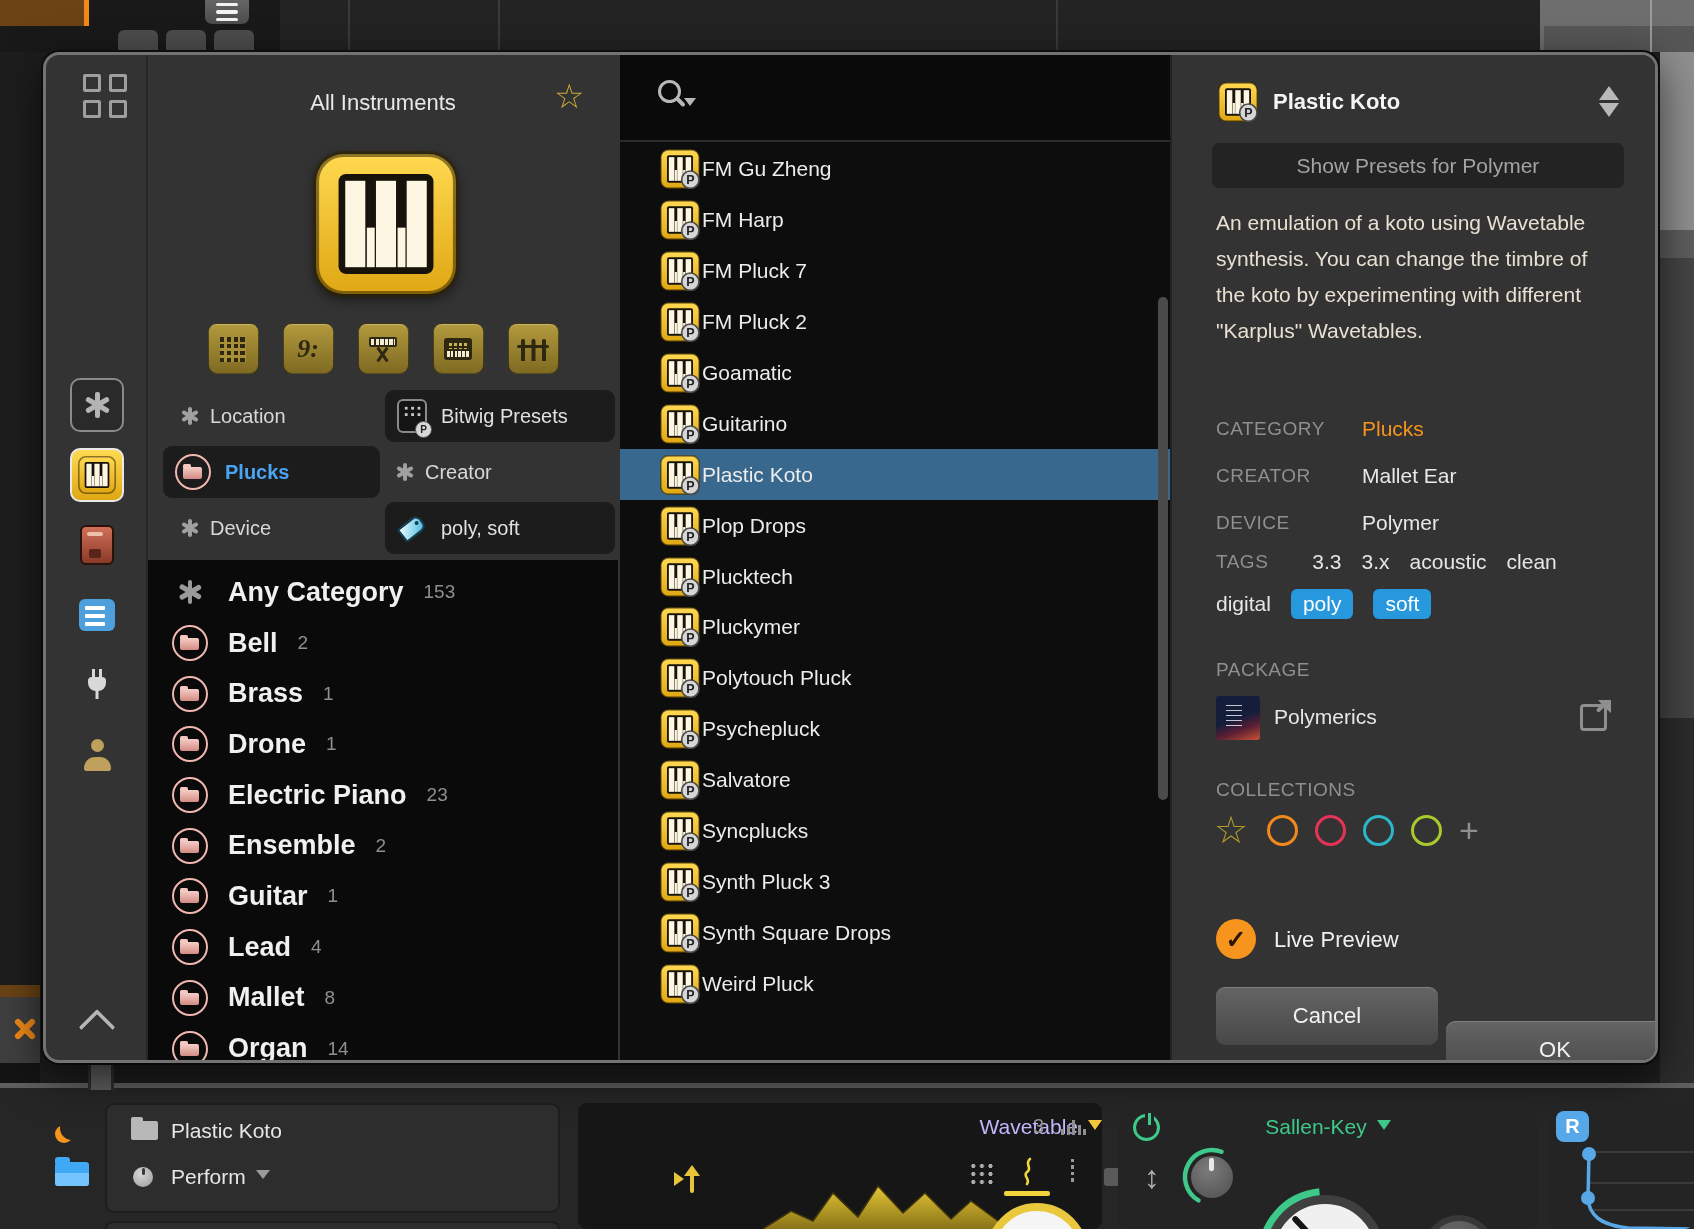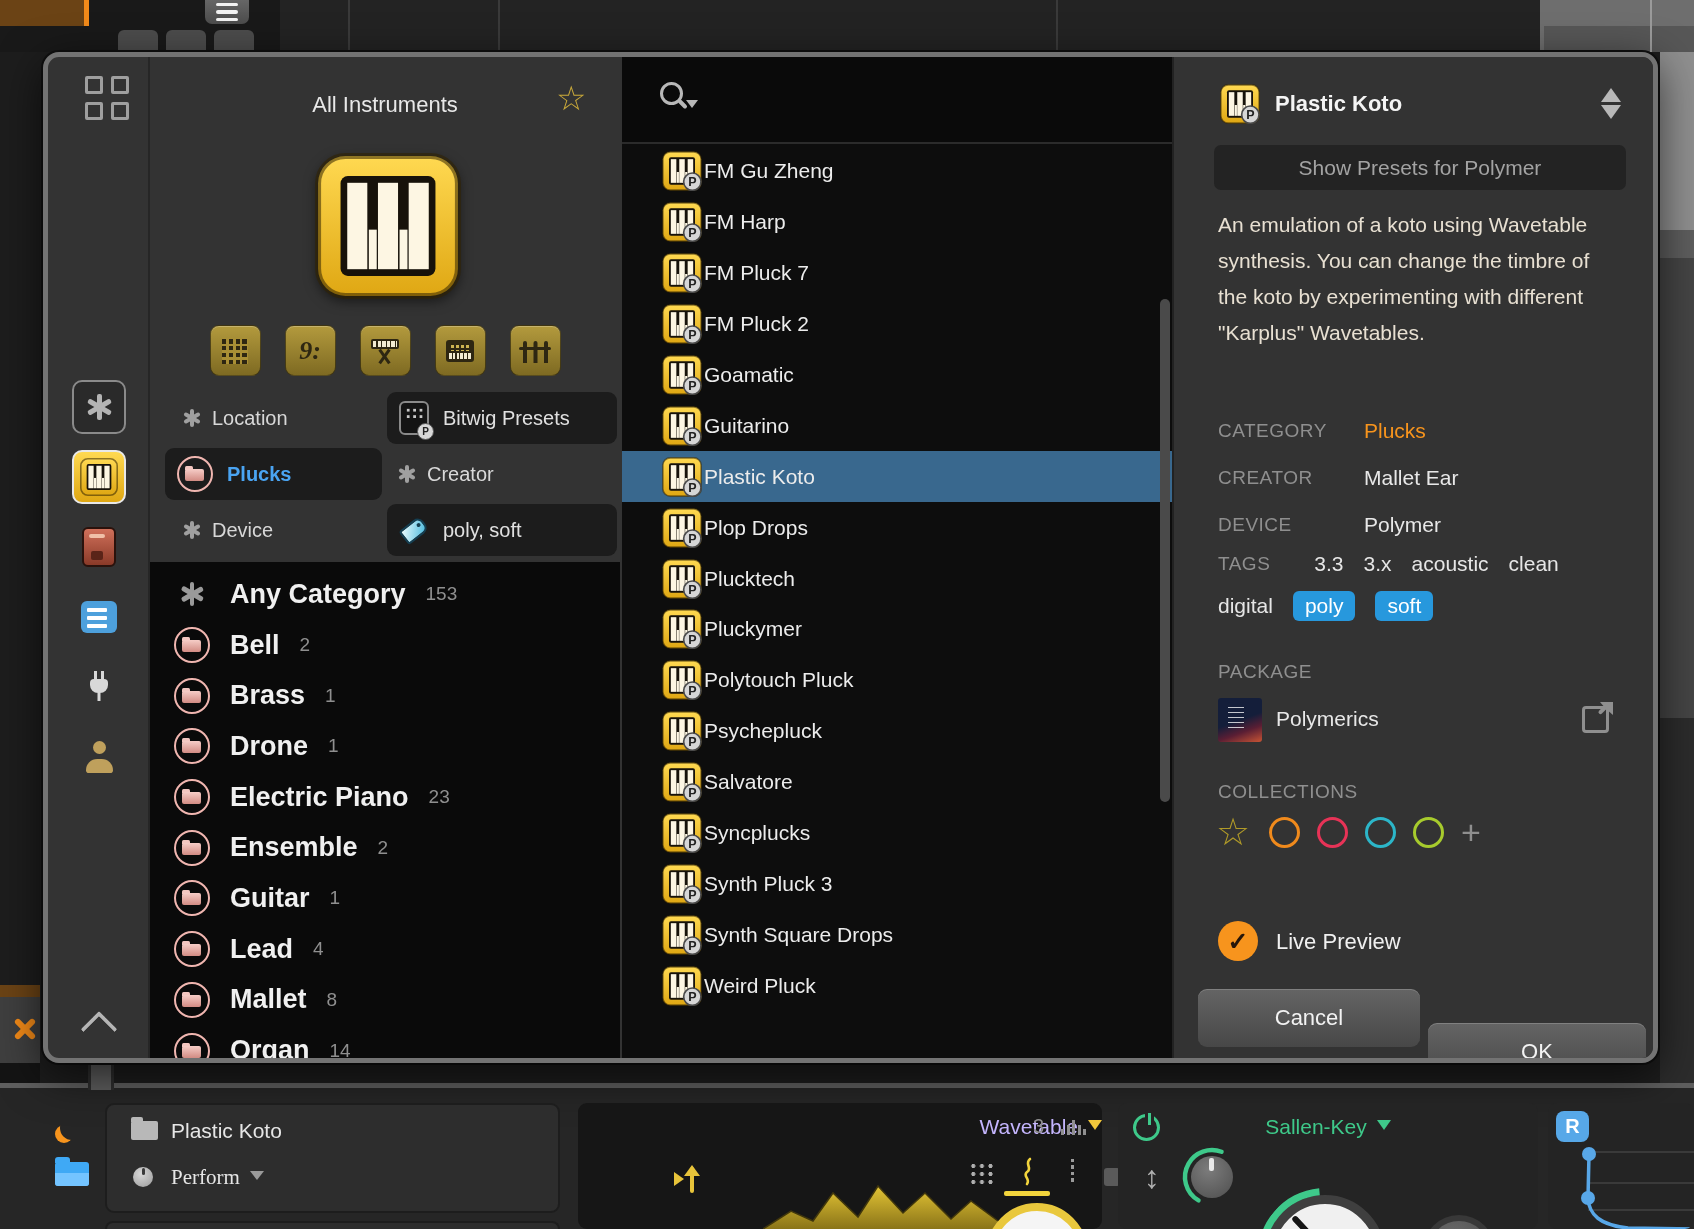--- a/index.html
+++ b/index.html
@@ -27,21 +27,21 @@
   .lb-black{left:0;top:1063px;width:40px;height:26px;background:#141414;}
   .close-x{left:10px;top:1014px;width:30px;height:30px;}
   .close-x i{position:absolute;left:2px;top:12px;width:26px;height:6px;background:#f28a18;border-radius:3px;}
   .close-x i:first-child{transform:rotate(45deg);}
   .close-x i:last-child{transform:rotate(-45deg);}
   .bottom-line{left:0;top:1083px;width:1694px;height:5px;background:#5f5f5f;}
   .bottom-bg{left:0;top:1088px;width:1694px;height:141px;background:#262626;}
   .stem{left:88px;top:1058px;width:20px;height:32px;background:#5f5f5f;border-left:3px solid #2e2e2e;border-right:3px solid #2e2e2e;}
 
   
-  .dialog{left:43px;top:52px;width:1615px;height:1011px;background:#333;border:5px solid #737373;
+  .dialog{left:43px;top:52px;width:1615px;height:1011px;background:#333;border:3px solid #737373;
     border-radius:16px;box-shadow:0 12px 44px rgba(0,0,0,.65),0 0 0 2px #101010;overflow:hidden;box-sizing:border-box;}
   .rail-divider{left:100px;top:0;width:2px;height:1005px;background:#262626;}
 
   
   .grid-icon{left:37px;top:19px;width:46px;height:46px;display:grid;grid-template-columns:18px 18px;grid-template-rows:18px 18px;gap:8px;}
   .grid-icon i{border:3px solid #9f9f9f;border-radius:2px;box-sizing:border-box;}
   .rail-btn{left:24px;width:54px;height:54px;border-radius:10px;display:flex;align-items:center;justify-content:center;box-sizing:border-box;}
   .rail-btn.framed{background:#2a2a2a;border:2px solid #8a8a8a;}
   .rail-btn.selected{background:linear-gradient(#ffd951,#dfa713);border:2px solid #e8e8e8;}
   .ast{position:relative;display:inline-block;width:5px;height:26px;background:#b4b4b4;border-radius:2px;}
@@ -148,37 +148,37 @@
   .extlink::before{content:"";position:absolute;left:0;bottom:0;width:21px;height:21px;border:3px solid #8f8f8f;border-radius:4px;}
   .extlink i{position:absolute;right:2px;top:4px;width:13px;height:3.5px;background:#8f8f8f;transform:rotate(-45deg);border-radius:2px;}
   .extlink b{position:absolute;right:-1px;top:-1px;width:0;height:0;border:6px solid transparent;border-top:7px solid #8f8f8f;border-right:7px solid #8f8f8f;}
   .col-label{left:1170px;top:724px;}
   .col-row{left:1168px;top:756px;display:flex;align-items:center;gap:17px;}
   .col-star{font-size:38px;color:#b09a28;line-height:38px;margin-right:2px;}
   .col-circle{width:31px;height:31px;border-radius:50%;border:3.5px solid #888;box-sizing:border-box;}
   .col-plus{font-size:34px;color:#8f8f8f;line-height:31px;}
   .live-check{left:1170px;top:864px;width:40px;height:40px;border-radius:50%;background:#f7941d;display:flex;align-items:center;justify-content:center;font-size:25px;font-weight:700;color:#26160a;}
   .live-label{left:1228px;top:872px;font-size:22px;color:#f0f0f0;}
-  .btn{background:linear-gradient(#646464,#474747);border-radius:9px;display:flex;align-items:center;justify-content:center;font-size:22px;color:#f2f2f2;box-shadow:inset 0 1px 0 rgba(255,255,255,.18);}
+  .btn{background:linear-gradient(#646464,#474747);border-radius:9px;display:flex;align-items:center;justify-content:center;font-size:22px;color:#f2f2f2;box-shadow:inset 0 1px 0 rgba(255,255,255,.18);margin-left:20px;}
   .btn-cancel{left:1150px;top:932px;width:222px;height:58px;}
   .btn-ok{left:1380px;top:966px;width:218px;height:58px;}
 
   
   .moon{left:60px;top:1116px;width:24px;height:24px;border-radius:50%;box-shadow:-8px 6px 0 -3px #f7941d;}
   .bluefolder{left:55px;top:1162px;width:34px;height:24px;background:#3fa9f5;border-radius:3px;position:absolute;}
   .bluefolder::before{content:"";position:absolute;left:0;top:-5px;width:15px;height:6px;background:#3fa9f5;border-radius:3px 3px 0 0;}
   .bluefolder::after{content:"";position:absolute;left:0;bottom:0;width:34px;height:13px;background:#74c4ff;border-radius:0 0 3px 3px;}
   .dev-card{left:105px;top:1103px;width:455px;height:110px;background:#2d2d2d;border:2px solid #1d1d1d;border-radius:9px;box-sizing:border-box;}
   .dev-card2{left:105px;top:1221px;width:455px;height:8px;background:#2d2d2d;border:2px solid #1d1d1d;border-bottom:none;border-radius:9px 9px 0 0;box-sizing:border-box;}
   .grayfolder{position:absolute;left:24px;top:16px;width:27px;height:19px;background:#b8b8b8;border-radius:2px;}
   .grayfolder::before{content:"";position:absolute;left:0;top:-4px;width:12px;height:5px;background:#b8b8b8;border-radius:2px 2px 0 0;}
   .dev-name{position:absolute;left:64px;top:14px;font-size:21px;color:#e6e6e6;}
   .knob-ic{position:absolute;left:26px;top:62px;width:20px;height:20px;border-radius:50%;background:radial-gradient(circle at 40% 35%,#d8d8d8,#9a9a9a);}
   .knob-ic::before{content:"";position:absolute;left:8.5px;top:1px;width:3px;height:7px;background:#3a3a3a;border-radius:2px;}
-  .dev-mode{position:absolute;left:64px;top:60px;font-size:21px;color:#e6e6e6;font-family:Liberation Serif, serif;}
+  .dev-mode{position:absolute;left:64px;top:60px;font-size:21px;color:#e6e6e6;}
   .caret{display:inline-block;width:0;height:0;border:7px solid transparent;margin-left:10px;vertical-align:middle;}
   .caret.gray{border-top:9px solid #9a9a9a;}
   .caret.yellow{border-top:10px solid #f2c73b;}
   .caret.green{border-top:10px solid #3ec98a;}
 
   .wt-card{left:578px;top:1103px;width:524px;height:126px;background:#161616;border-radius:9px;overflow:hidden;}
   .wt-title{position:absolute;left:0;top:12px;width:100%;text-align:right;font-size:21px;color:#c4b5fd;}
   .wt-uni{position:absolute;right:58px;top:12px;font-size:20px;color:#8f8f8f;}
   .uni-bars{position:absolute;right:16px;top:16px;display:flex;align-items:flex-end;gap:2.5px;height:16px;}
   .uni-bars i{width:3px;background:#8f8f8f;}

